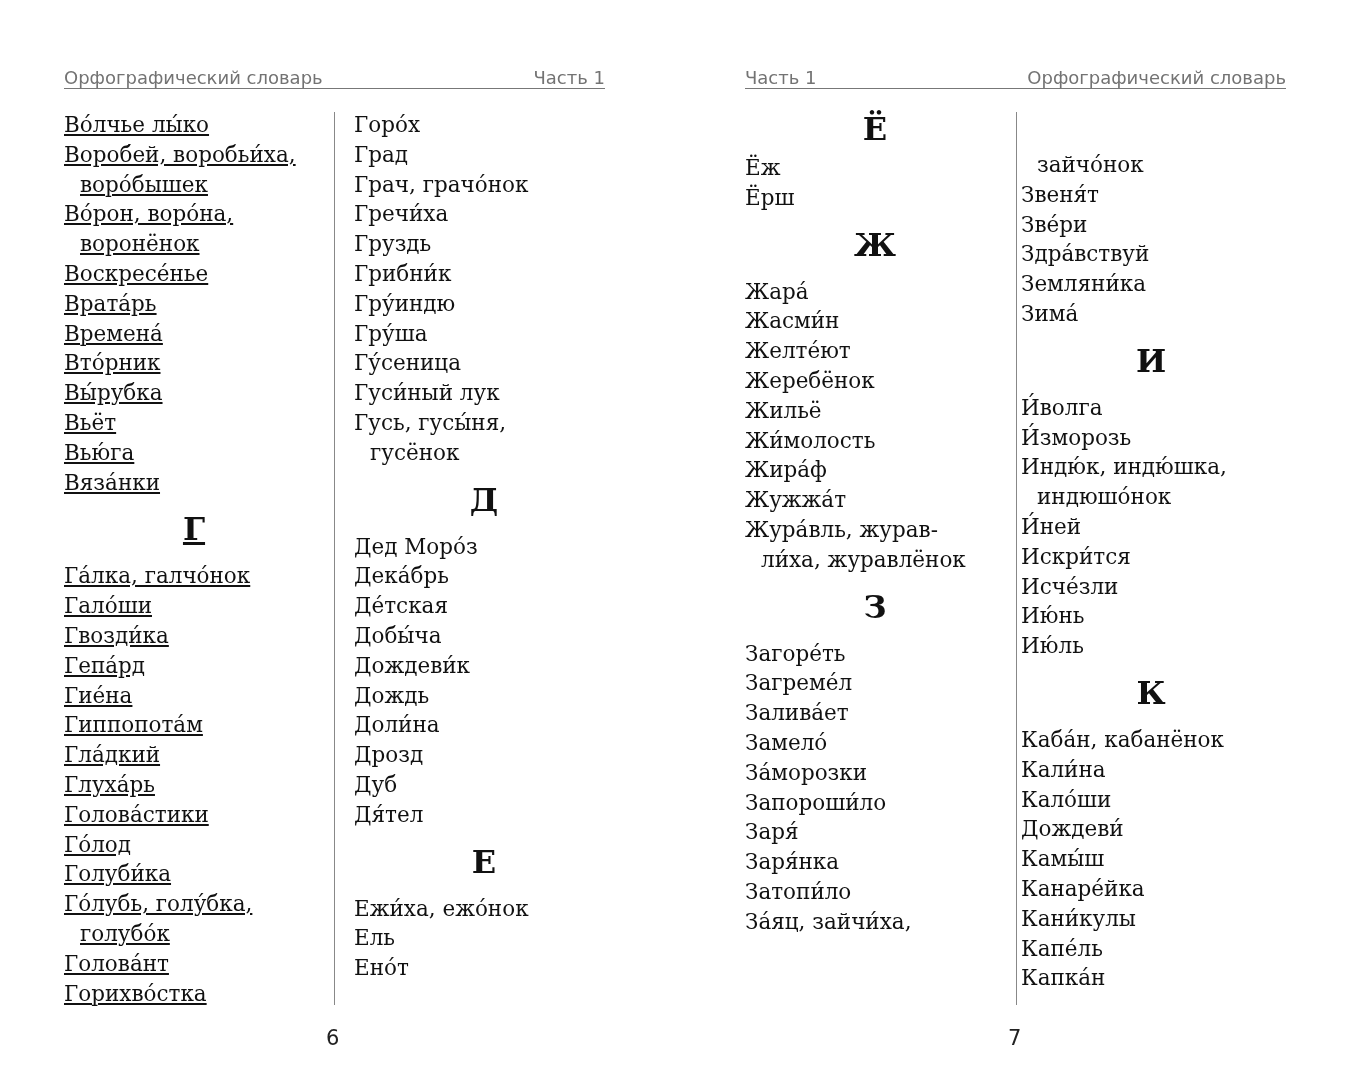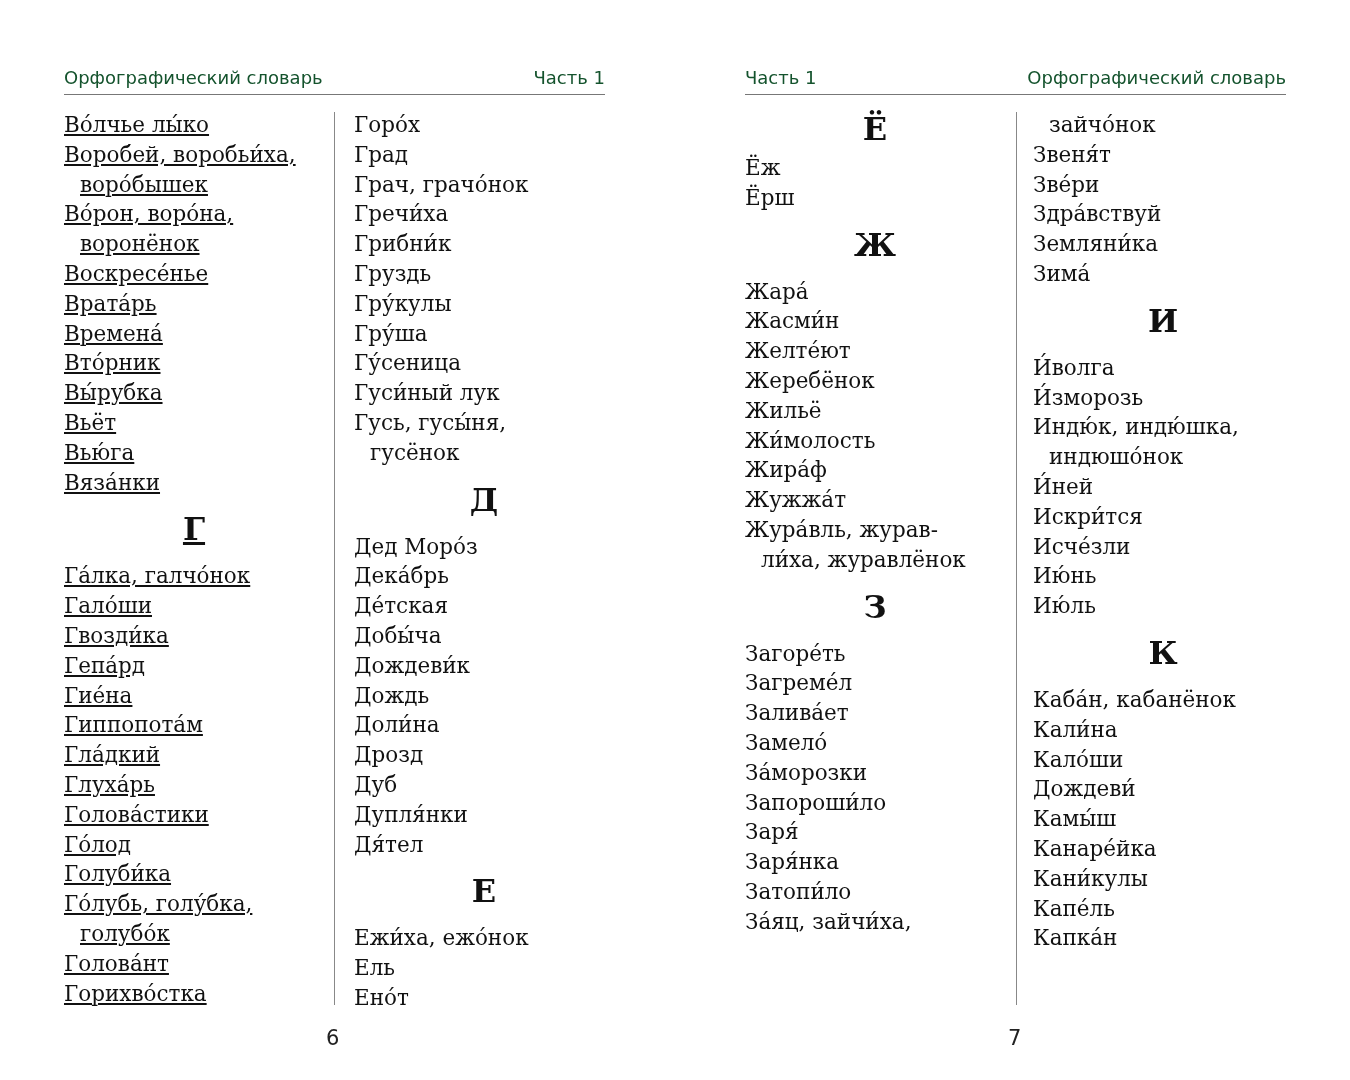--- a/index.html
+++ b/index.html
@@ -2,34 +2,34 @@
 <html><head>
 <meta charset="utf-8">
 <style>
   html, body { margin:0; padding:0; background:#ffffff; }
   body { width:1350px; height:1080px; position:relative; overflow:hidden; color:#111; }
   .page { position:absolute; top:0; height:1080px; }
   .page.left { left:0; width:675px; }
   .page.right { left:675px; width:675px; }
   .running-head {
     position:absolute; top:58px; height:30px;
-    font-family:"DejaVu Sans", sans-serif; font-size:18px; color:#14532d;
+    font-family:"DejaVu Sans", sans-serif; font-size:18px; color:#737373;
     display:flex; justify-content:space-between; align-items:flex-end;
-    border-bottom:1.5px solid #777; padding-bottom:6px;
+    border-bottom:1.5px solid #777; padding-bottom:0;
   }
   .page.left .running-head { left:64px; width:541px; }
   .page.right .running-head { left:70px; width:541px; }
   .col {
     position:absolute; top:110px;
     font-family:"DejaVu Serif", serif; font-size:21.5px; line-height:29.8px; color:#111;
   }
   .page.left .col1 { left:64px; width:260px;text-decoration:underline; }
   .page.left .col2 { left:354px; width:260px; }
   .page.right .col1 { left:70px; width:260px; }
-  .page.right .col2 { left:358px; width:260px; }
+  .page.right .col2 { left:346px; width:260px;margin-top:40px; }
   .vrule { position:absolute; top:112px; height:893px; width:0; border-left:1.5px solid #888; }
   .page.left .vrule { left:334px; }
   .page.right .vrule { left:341px; }
   .entry { white-space:nowrap; }
   .entry .cont { display:block; padding-left:16px; }
   .letter {
     font-family:"DejaVu Serif", serif; font-weight:bold; font-size:32px;
     text-align:center; height:58px; line-height:58px; margin:3px 0 3px 0;
   }
   .letter.first { margin-top:-2px; height:42px; line-height:42px; }
@@ -74,38 +74,37 @@
       <div class="entry"><span class="head">Го́лубь, голу́бка,</span><span class="cont">голубо́к</span></div>
       <div class="entry"><span class="head">Голова́нт</span></div>
       <div class="entry"><span class="head">Горихво́стка</span></div>
     </div>
   <div class="vrule"></div>
   <div class="col col2">
       <div class="entry"><span class="head">Горо́х</span></div>
       <div class="entry"><span class="head">Град</span></div>
       <div class="entry"><span class="head">Грач, грачо́нок</span></div>
       <div class="entry"><span class="head">Гречи́ха</span></div>
+      <div class="entry"><span class="head">Груздь</span></div>
       <div class="entry"><span class="head">Грибни́к</span></div>
-      <div class="entry"><span class="head">Груздь</span></div>
-      <div class="entry"><span class="head">Гру́кулы</span></div>
+      <div class="entry"><span class="head">Гру́индю</span></div>
       <div class="entry"><span class="head">Гру́ша</span></div>
       <div class="entry"><span class="head">Гу́сеница</span></div>
       <div class="entry"><span class="head">Гуси́ный лук</span></div>
       <div class="entry"><span class="head">Гусь, гусы́ня,</span><span class="cont">гусёнок</span></div>
       <div class="letter">Д</div>
       <div class="entry"><span class="head">Дед Моро́з</span></div>
       <div class="entry"><span class="head">Дека́брь</span></div>
       <div class="entry"><span class="head">Де́тская</span></div>
       <div class="entry"><span class="head">Добы́ча</span></div>
       <div class="entry"><span class="head">Дождеви́к</span></div>
       <div class="entry"><span class="head">Дождь</span></div>
       <div class="entry"><span class="head">Доли́на</span></div>
       <div class="entry"><span class="head">Дрозд</span></div>
       <div class="entry"><span class="head">Дуб</span></div>
-      <div class="entry"><span class="head">Дупля́нки</span></div>
       <div class="entry"><span class="head">Дя́тел</span></div>
       <div class="letter">Е</div>
       <div class="entry"><span class="head">Ежи́ха, ежо́нок</span></div>
       <div class="entry"><span class="head">Ель</span></div>
       <div class="entry"><span class="head">Ено́т</span></div>
     </div>
   <div class="page-number">6</div>
 </div>
 
 <div class="page right">

